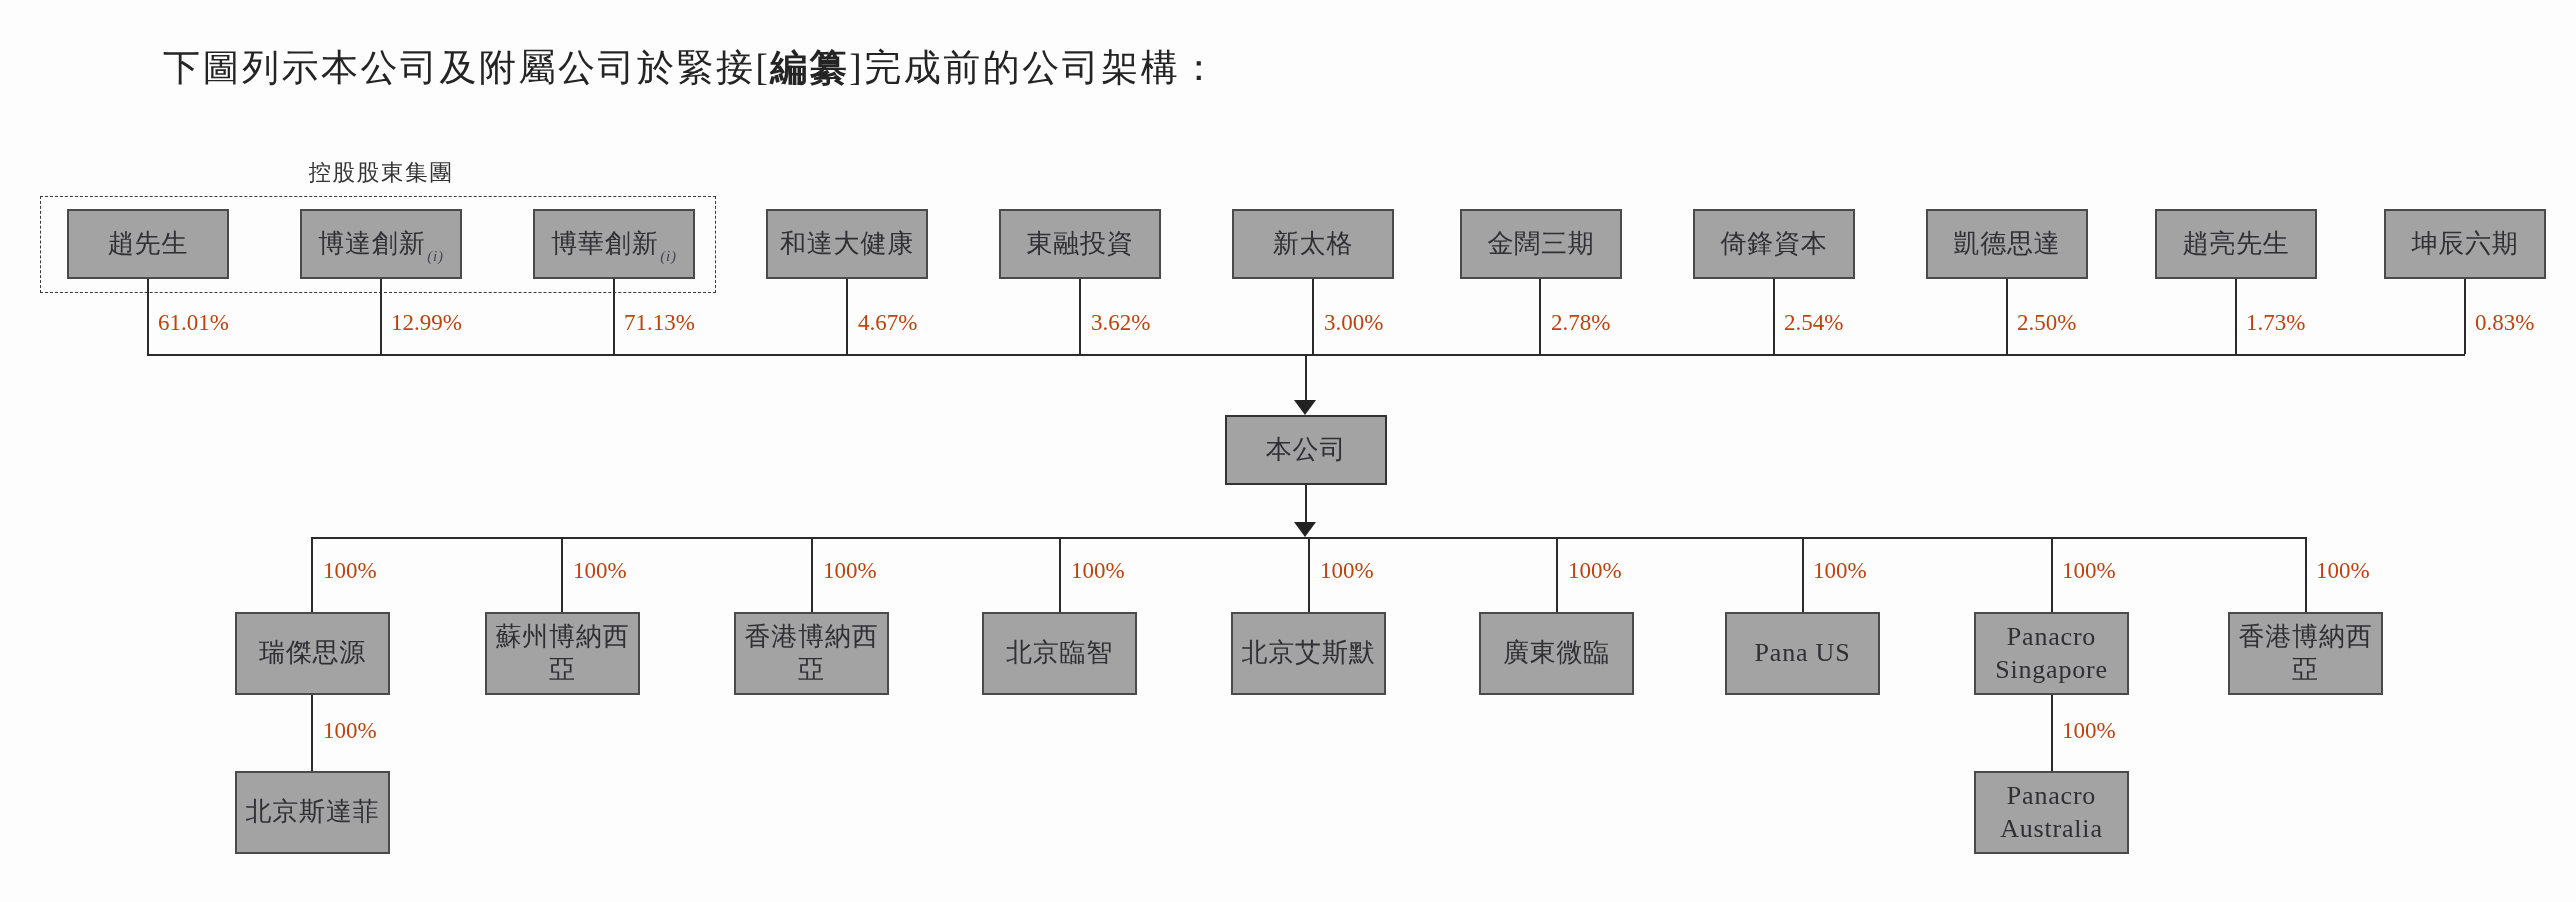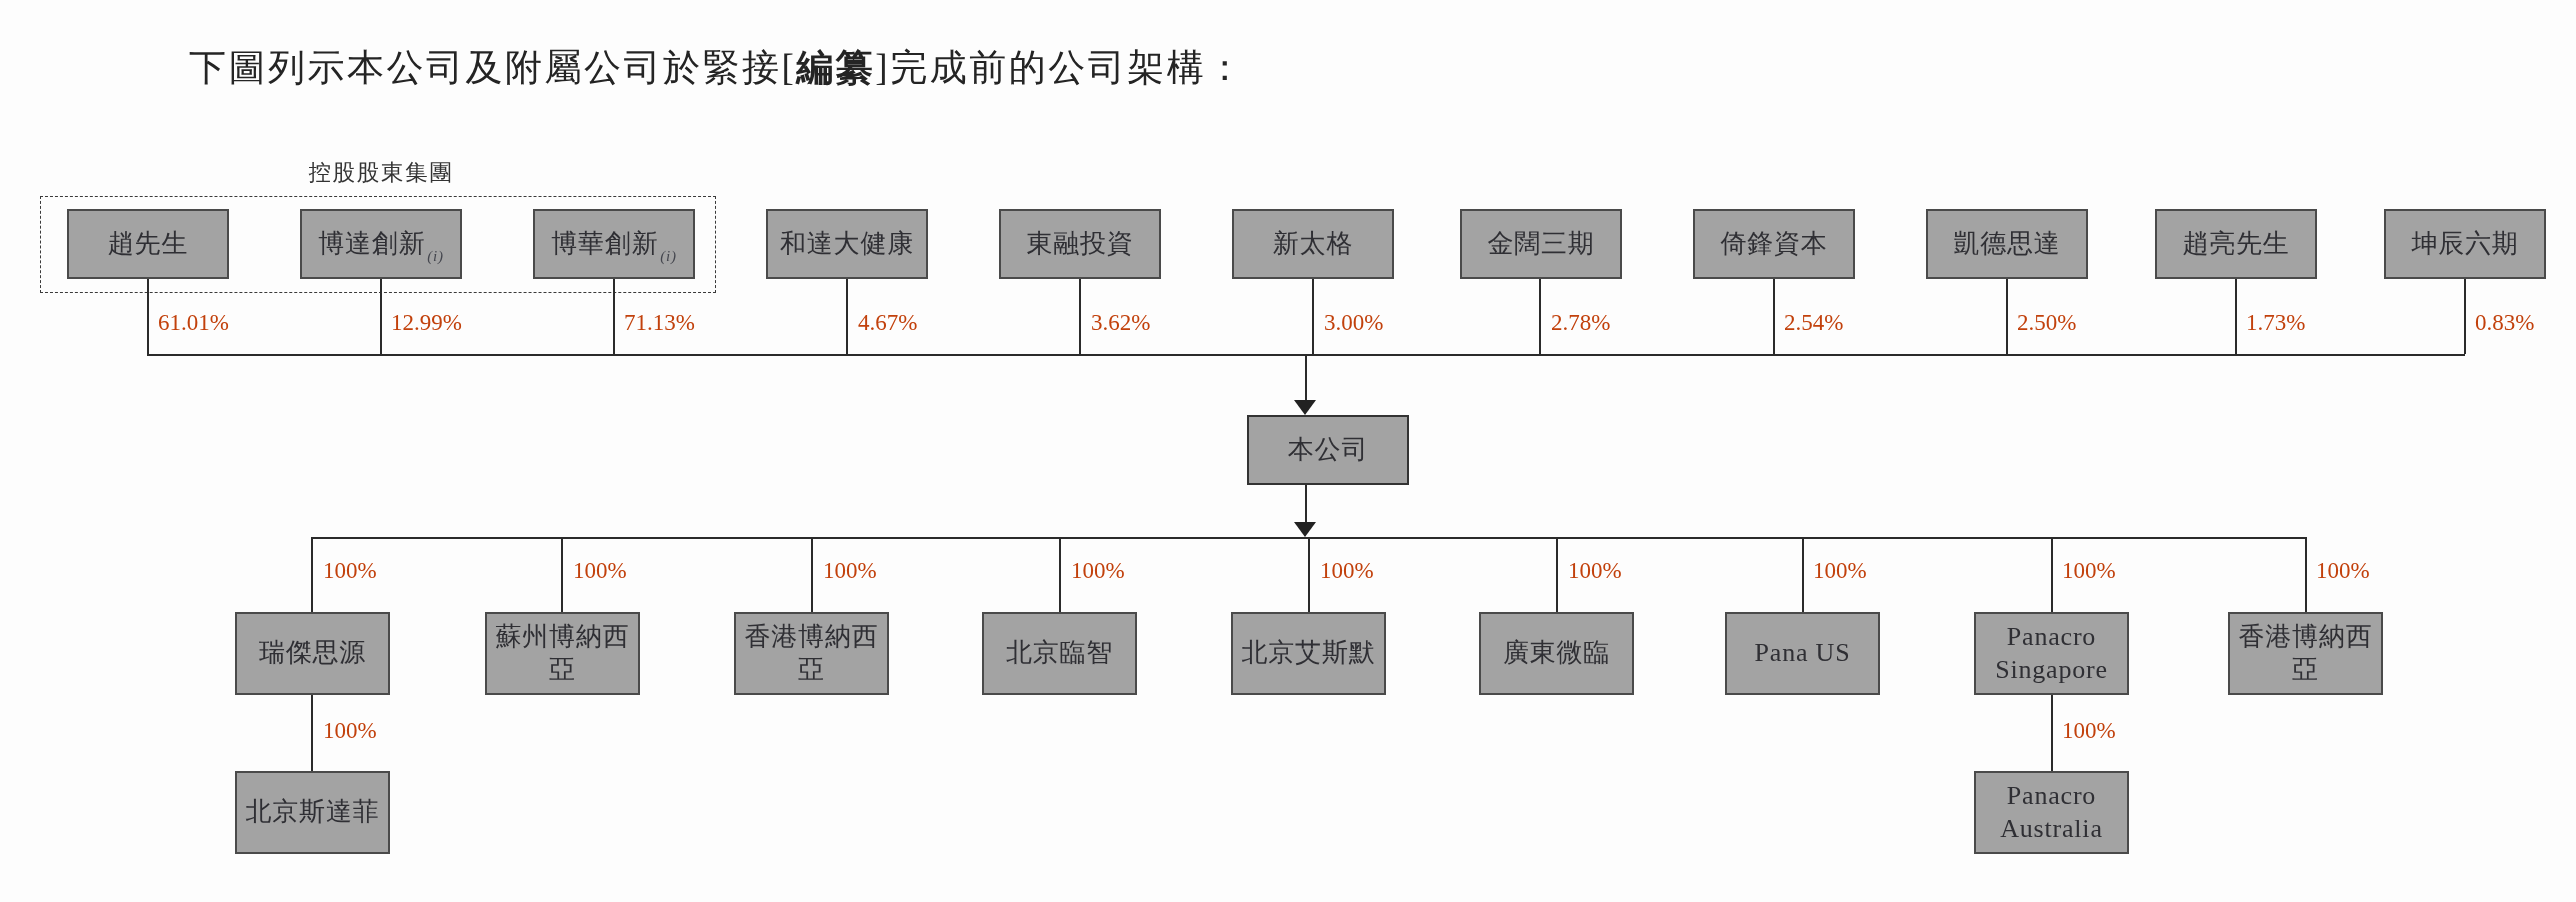--- a/index.html
+++ b/index.html
@@ -1,36 +1,36 @@
 <!DOCTYPE html>
 <html style="font-size:13.3px"><head>
 <meta charset="utf-8">
 <style>
   html,body{margin:0;padding:0;}
   body{
     width:2576px;height:903px;position:relative;background:#fdfdfd;
     font-family:"Liberation Serif","DejaVu Serif",serif;color:#2e2e2e;
   }
   .title{
-    position:absolute;left:163px;top:43px;font-size:37px;letter-spacing:2.5px;color:#242424;white-space:nowrap;margin-left:26px;
+    position:absolute;left:163px;top:43px;font-size:37px;letter-spacing:2.5px;color:#242424;white-space:nowrap;
   }
   .title .redacted{font-weight:bold;}
   .group-label{
     position:absolute;left:281px;top:157px;width:200px;text-align:center;font-size:22.5px;letter-spacing:1.7px;color:#333;
   }
   .group-outline{
     position:absolute;left:40px;top:196px;width:676px;height:97px;border:1.7px dashed #3a3a3a;box-sizing:border-box;background:transparent;
   }
   .node{
     position:absolute;box-sizing:border-box;background:#a3a3a3;border:2.5px solid #4a4a4a;
     display:flex;flex-direction:row;align-items:center;justify-content:center;
     text-align:center;font-size:26px;line-height:1.25;color:#2f2f34;letter-spacing:0.8px;padding:3.3px;
   }
   .sh{width:162px;height:70px;top:209px;}
-  .co{width:162px;height:70px;top:415px;border-color:#333;margin-left:22px;}
+  .co{width:162px;height:70px;top:415px;border-color:#333;}
   .sub{width:155px;height:83px;top:612px;}
   .sub3{width:155px;height:83px;top:771px;}
   .ftn{font-size:15px;font-style:italic;align-self:flex-end;margin-bottom:8.3px;margin-left:1.7px;color:#44464e;}
   .vline{position:absolute;width:1.7px;background:#2b2b2b;}
   .hline{position:absolute;height:1.7px;background:#2b2b2b;}
   .pct{position:absolute;font-size:23px;color:#c2410c;white-space:nowrap;}
   .tri{position:absolute;width:0;height:0;border-left:11.7px solid transparent;border-right:11.7px solid transparent;border-top:15px solid #222;}
 </style>
 </head>
 <body>

